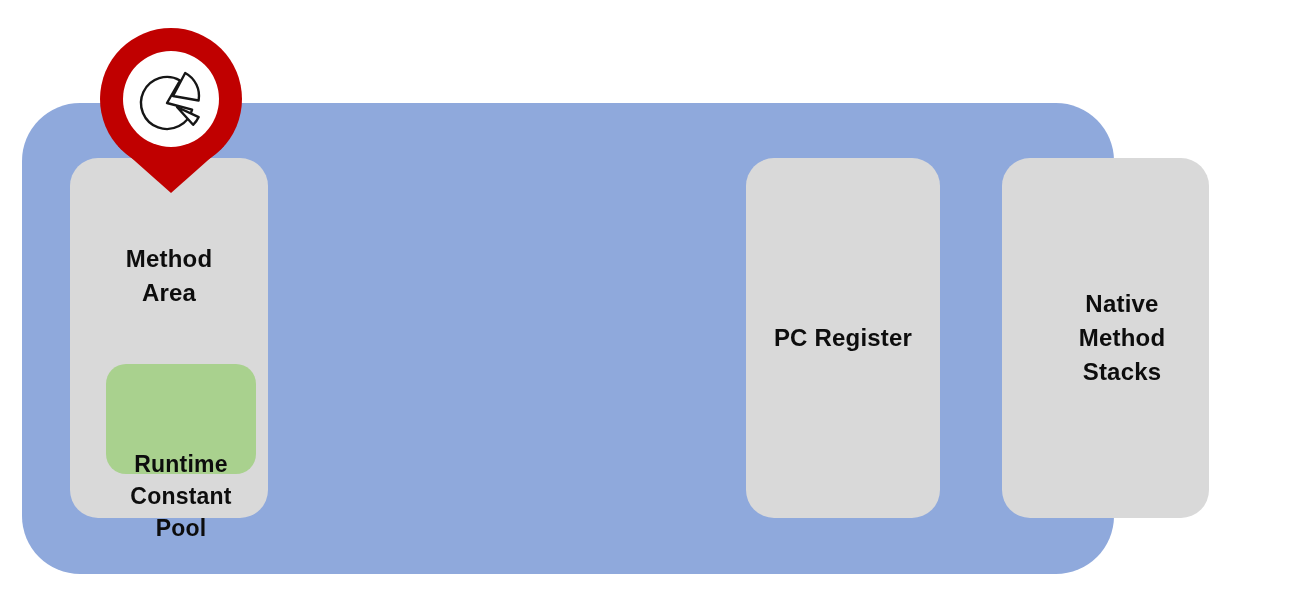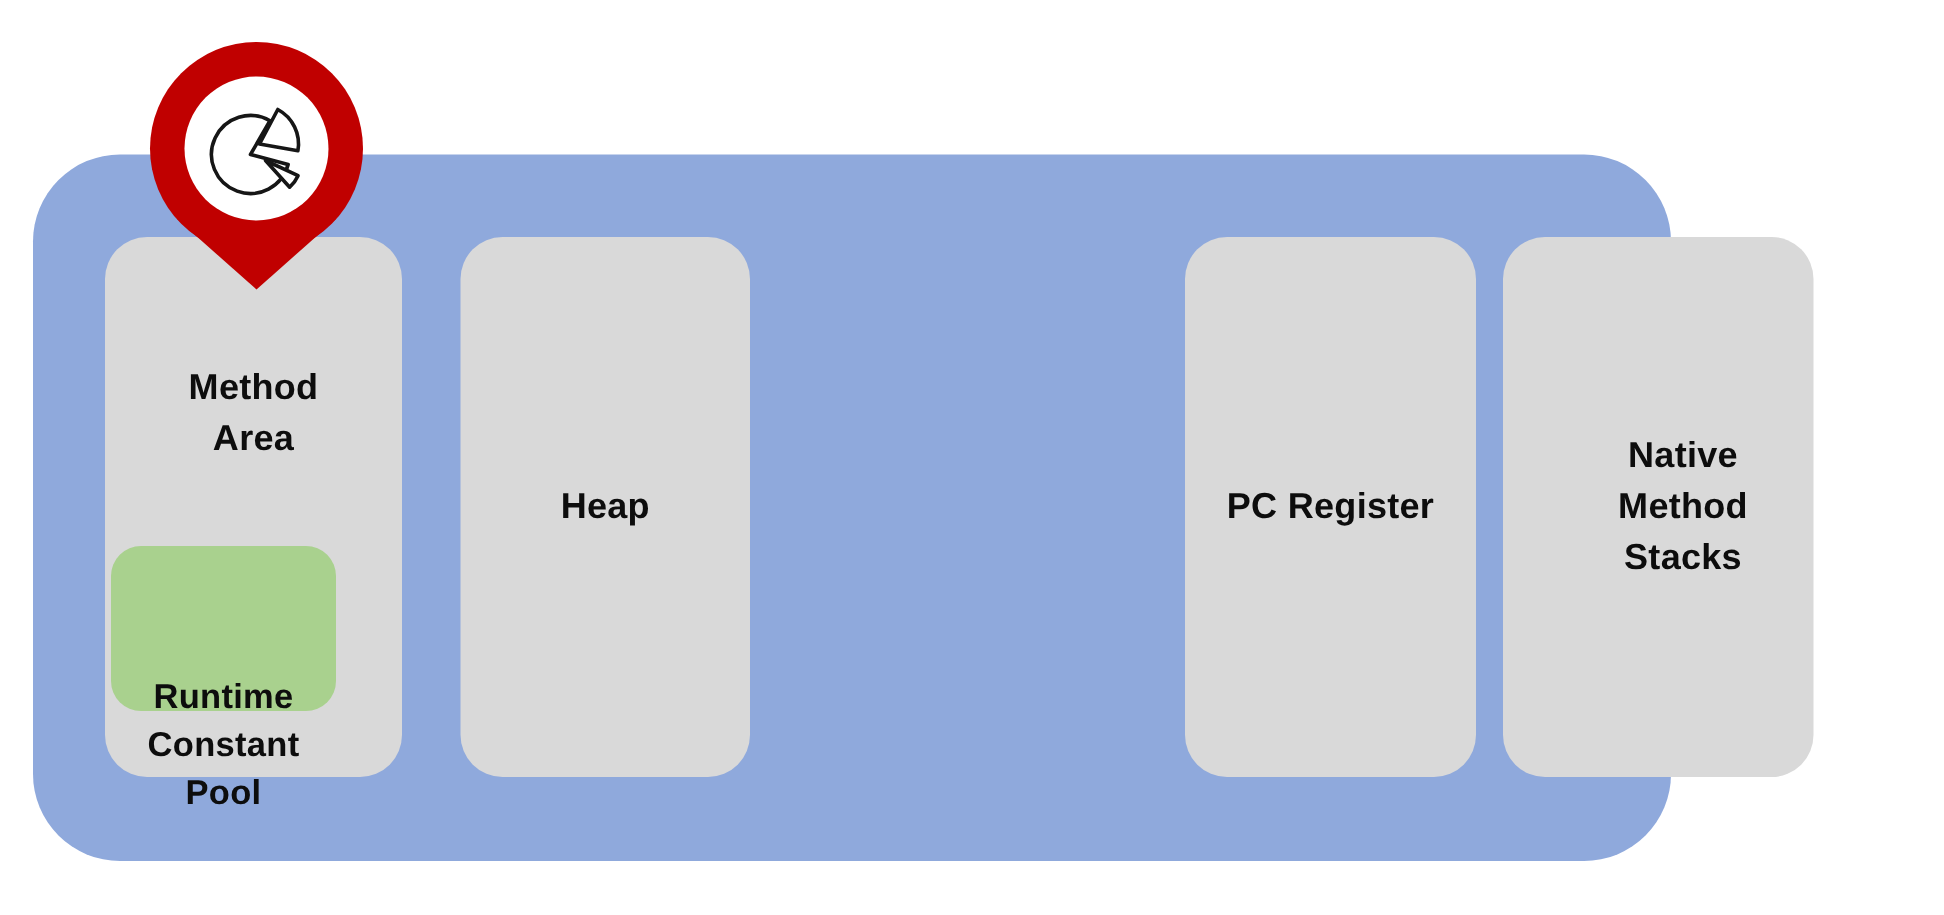--- a/index.html
+++ b/index.html
@@ -37,27 +37,27 @@
     color:var(--label-text);
     text-align:center;
     white-space:pre-line;
     line-height:1.42;
     letter-spacing:0.2px;
   }
   .box.centered{display:flex;align-items:center;justify-content:center;}
   #box-method-area{left:48px;width:198px;}
   #box-heap{left:285px;width:193px;}
   #box-stack{left:515px;width:190px;}
-  #box-pc-register{left:768px;width:194px;}
+  #box-pc-register{left:724px;width:194px;}
   #box-native-method-stacks{left:980px;width:207px;padding-left:33px;}
   #box-method-area .box-label{
     position:absolute;top:84px;left:0;right:0;
   }
   .subbox{
-    position:absolute;left:4px;top:206px;
+    position:absolute;left:36px;top:206px;
     width:150px;height:110px;
     background:var(--highlight-fill);
     border-radius:20px;
     display:flex;align-items:center;justify-content:center;
   }
   .subbox .box-label{font-size:23px;line-height:1.4;}
   .pin{
     position:absolute;left:99px;top:27px;
     width:144px;height:167px;
   }
@@ -72,23 +72,20 @@
     <div class="box" id="box-method-area">
       <div class="box-label">Method
 Area</div>
       <div class="subbox">
         <div class="box-label">Runtime
 Constant
 Pool</div>
       </div>
     </div>
 
-    <div class="box centered" id="box-heap">
-      <div class="box-label">Heap</div>
-    </div>
 
 
     <div class="box centered" id="box-pc-register">
       <div class="box-label">PC Register</div>
     </div>
 
     <div class="box centered" id="box-native-method-stacks">
       <div class="box-label">Native
 Method
 Stacks</div>

